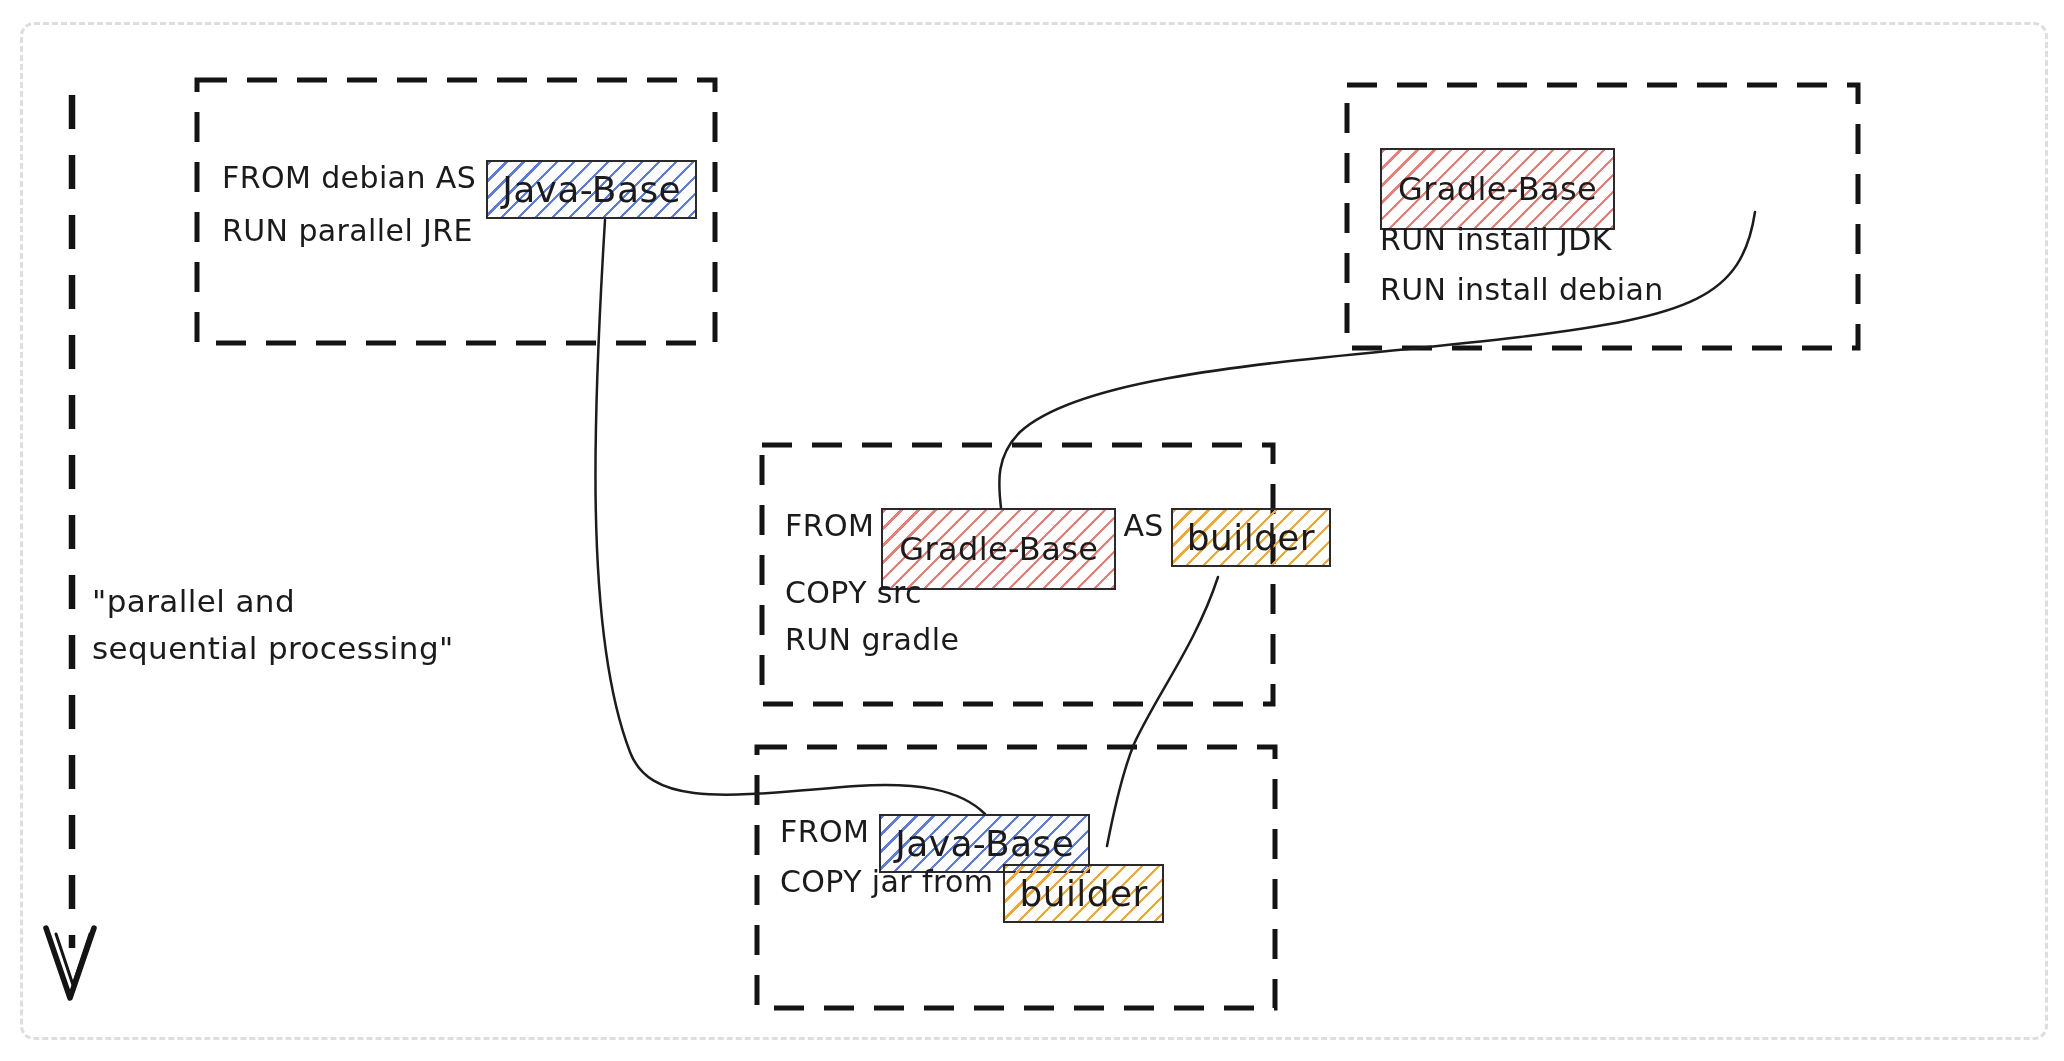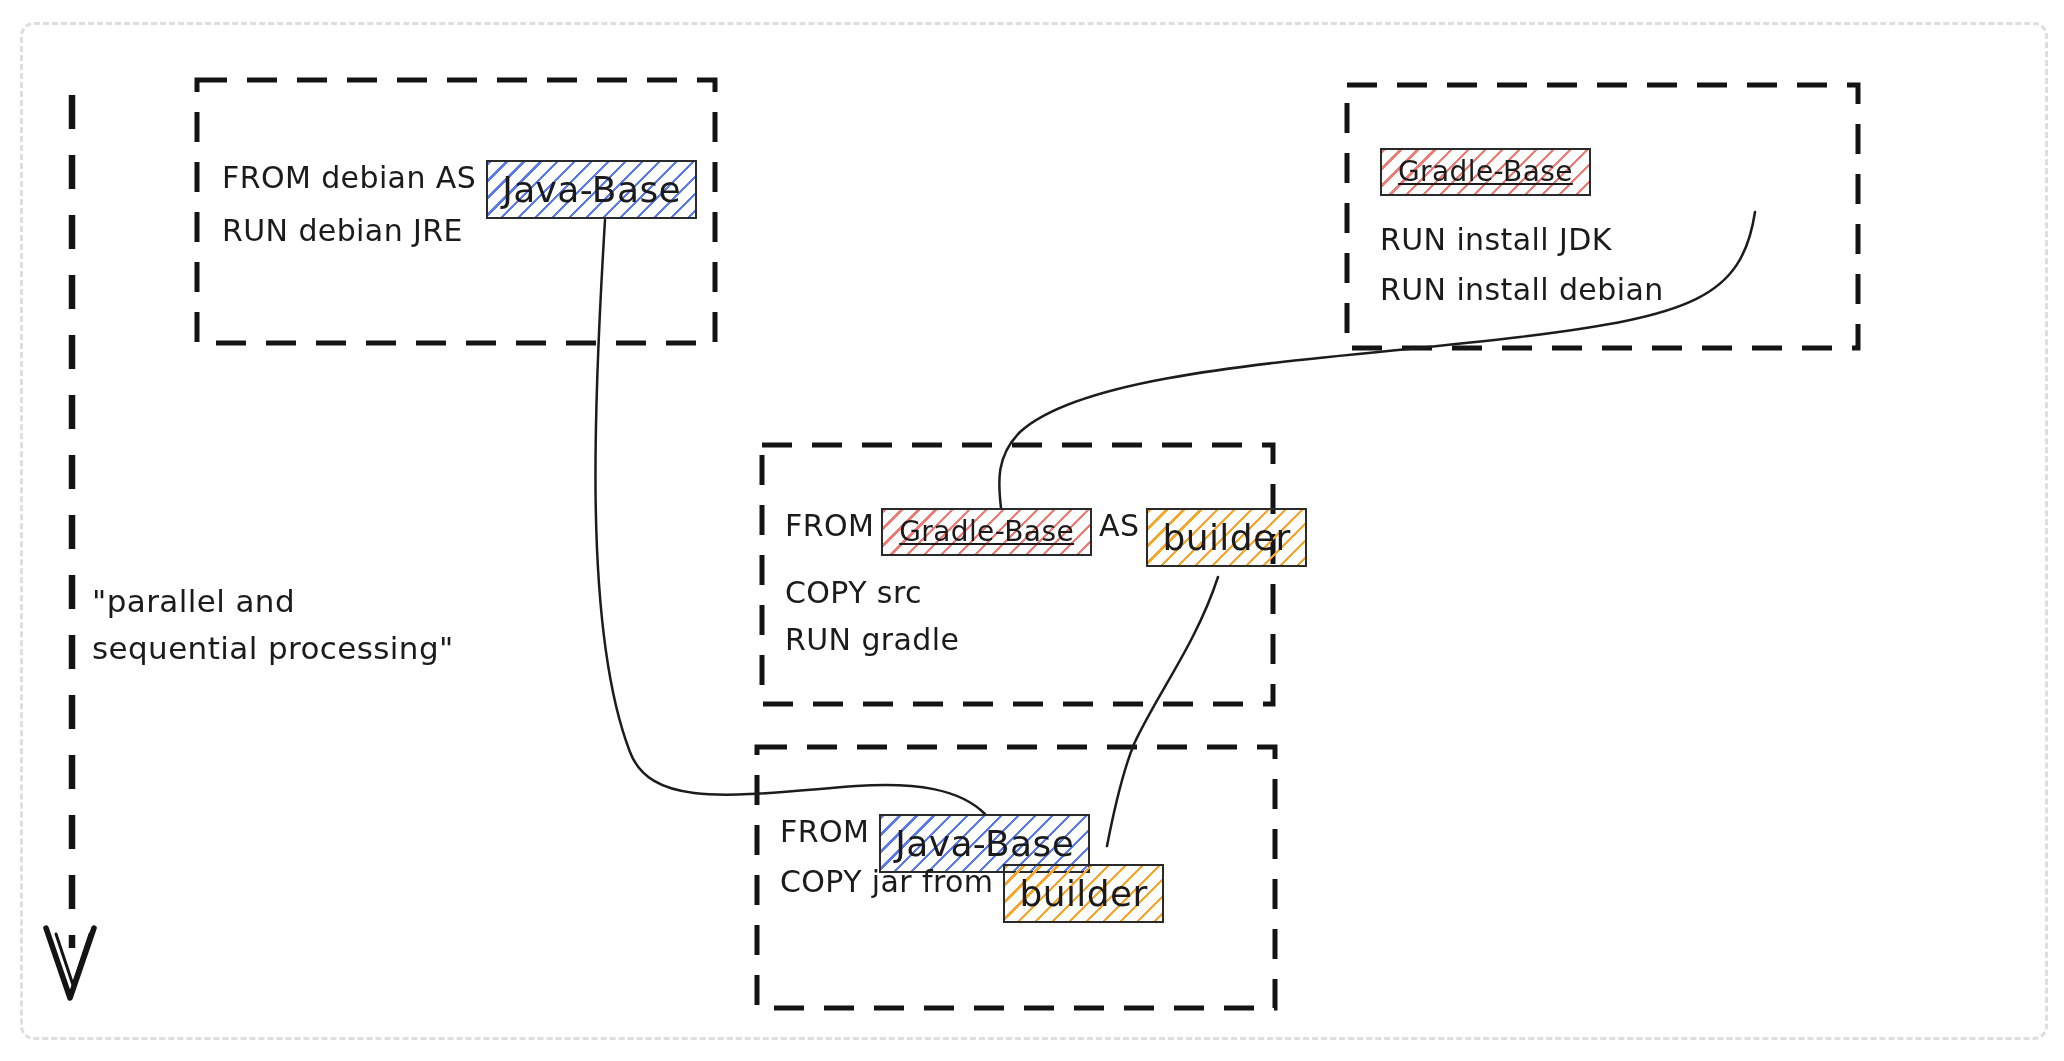--- a/index.html
+++ b/index.html
@@ -23,21 +23,21 @@
   .chip{
     display:inline-flex;align-items:center;justify-content:center;
     border:2.5px solid #2a2a2a;
     padding:6px 14px;
     font-size:36px;
     background:repeating-linear-gradient(135deg,var(--hc) 0 2.2px,transparent 2.2px 12px);
   }
   .chip.blue{--hc:var(--blue,#5b7ce6);}
   .chip.red{--hc:var(--red,#ee7b74);}
   .chip.yellow{--hc:var(--yellow,#f6a72b);}
-  .chip.big{font-size:28px;padding:5px 16px;text-decoration:underline;}
+  .chip.big{font-size:32px;padding:20px 16px;}
   .note{
     position:absolute;font-size:31px;letter-spacing:.4px;white-space:nowrap;
   }
 </style>
 </head>
 <body>
 
 <div id="canvas" style="--ink: #1b1b1b; --blue: #5b7ce6; --red: #ee7b74; --yellow: #f6a72b;">
 
   <div class="page-border"></div>
@@ -56,21 +56,21 @@
     <path d="M 605 220 C 594 400 583 630 630 752 C 652 810 738 795 856 786 C 916 782 960 789 985 814" fill="none" stroke="#1c1c1c" stroke-width="2.5" stroke-linecap="round"></path>
     <path d="M 1755 212 C 1742 298 1690 316 1520 337 C 1330 360 1090 368 1020 432 C 996 456 998 482 1001 508" fill="none" stroke="#1c1c1c" stroke-width="2.5" stroke-linecap="round"></path>
     <path d="M 1218 577 C 1196 644 1157 694 1134 744 C 1123 771 1114 810 1107 846" fill="none" stroke="#1c1c1c" stroke-width="2.5" stroke-linecap="round"></path>
   </svg>
 
   <div class="row" style="left:222px;top:160px">
     <span>FROM debian AS</span>
     <span class="chip blue">Java-Base</span>
   </div>
   <div class="row" style="left:222px;top:213px">
-    <span>RUN debian JRE</span>
+    <span>RUN parallel JRE</span>
   </div>
 
   <div class="row" style="left:1380px;top:148px">
     <span class="chip red big">Gradle-Base</span>
   </div>
   <div class="row" style="left:1380px;top:222px">
     <span>RUN install JDK</span>
   </div>
   <div class="row" style="left:1380px;top:272px">
     <span>RUN install debian</span>

